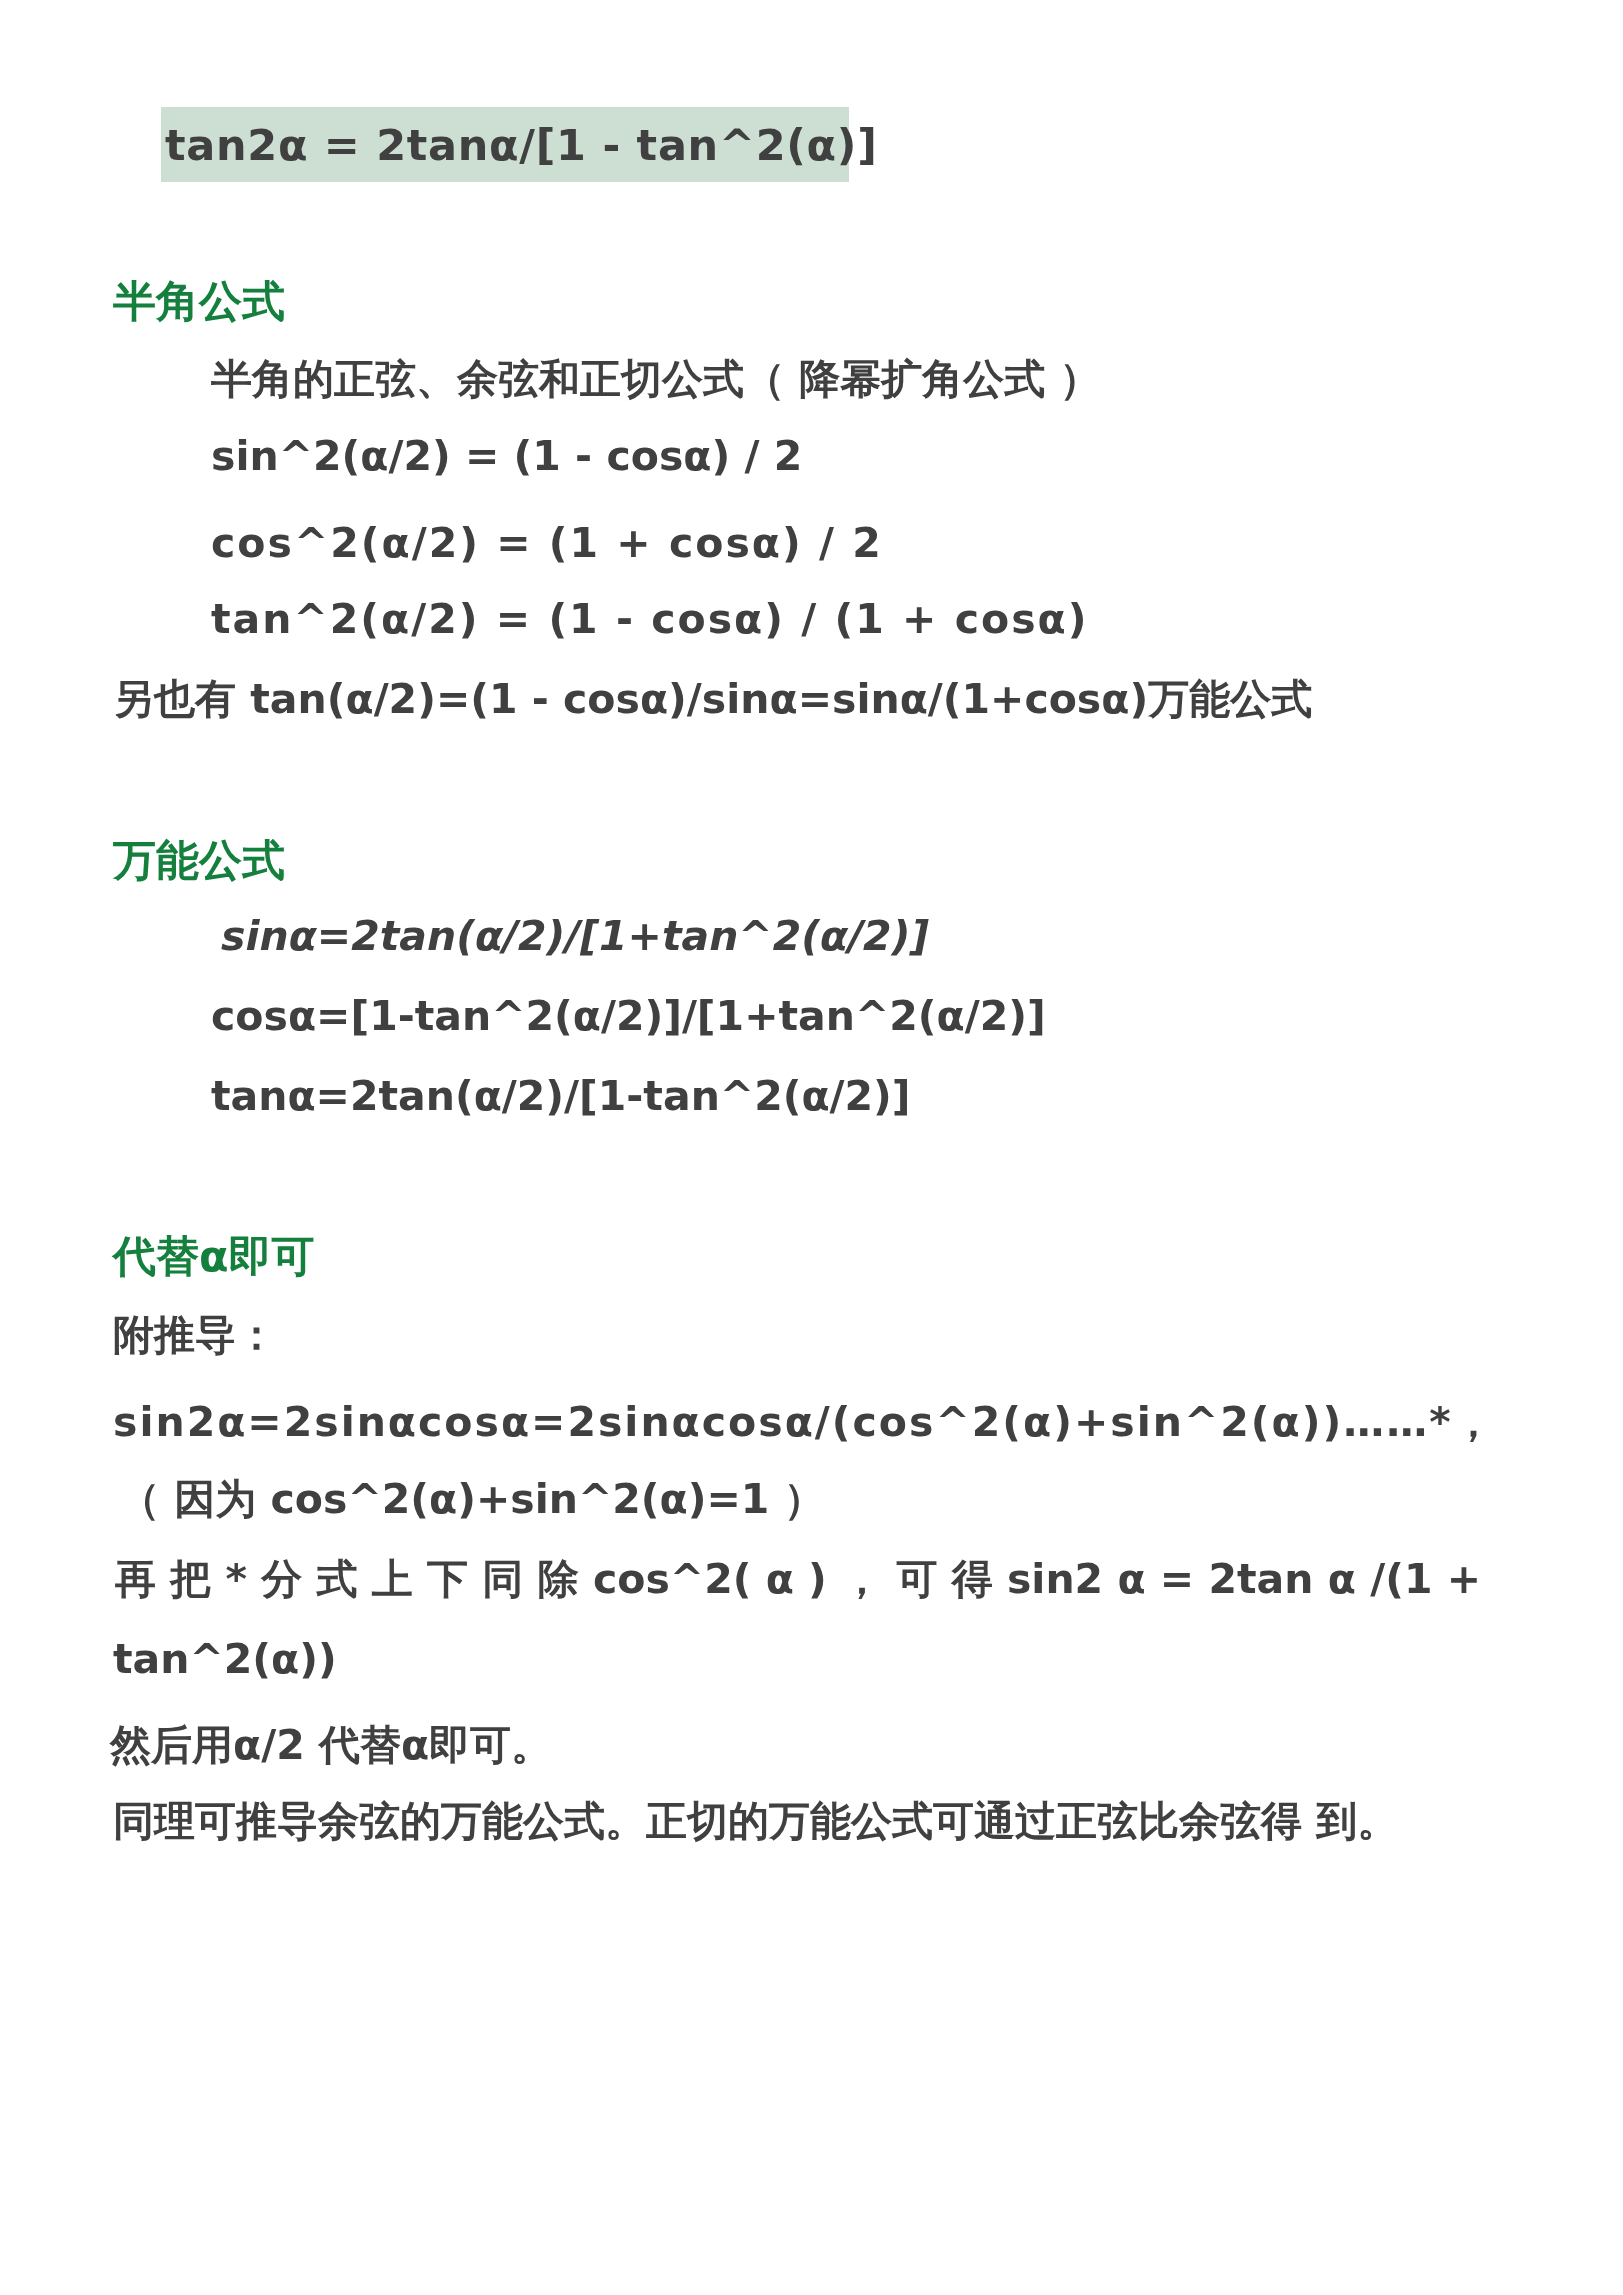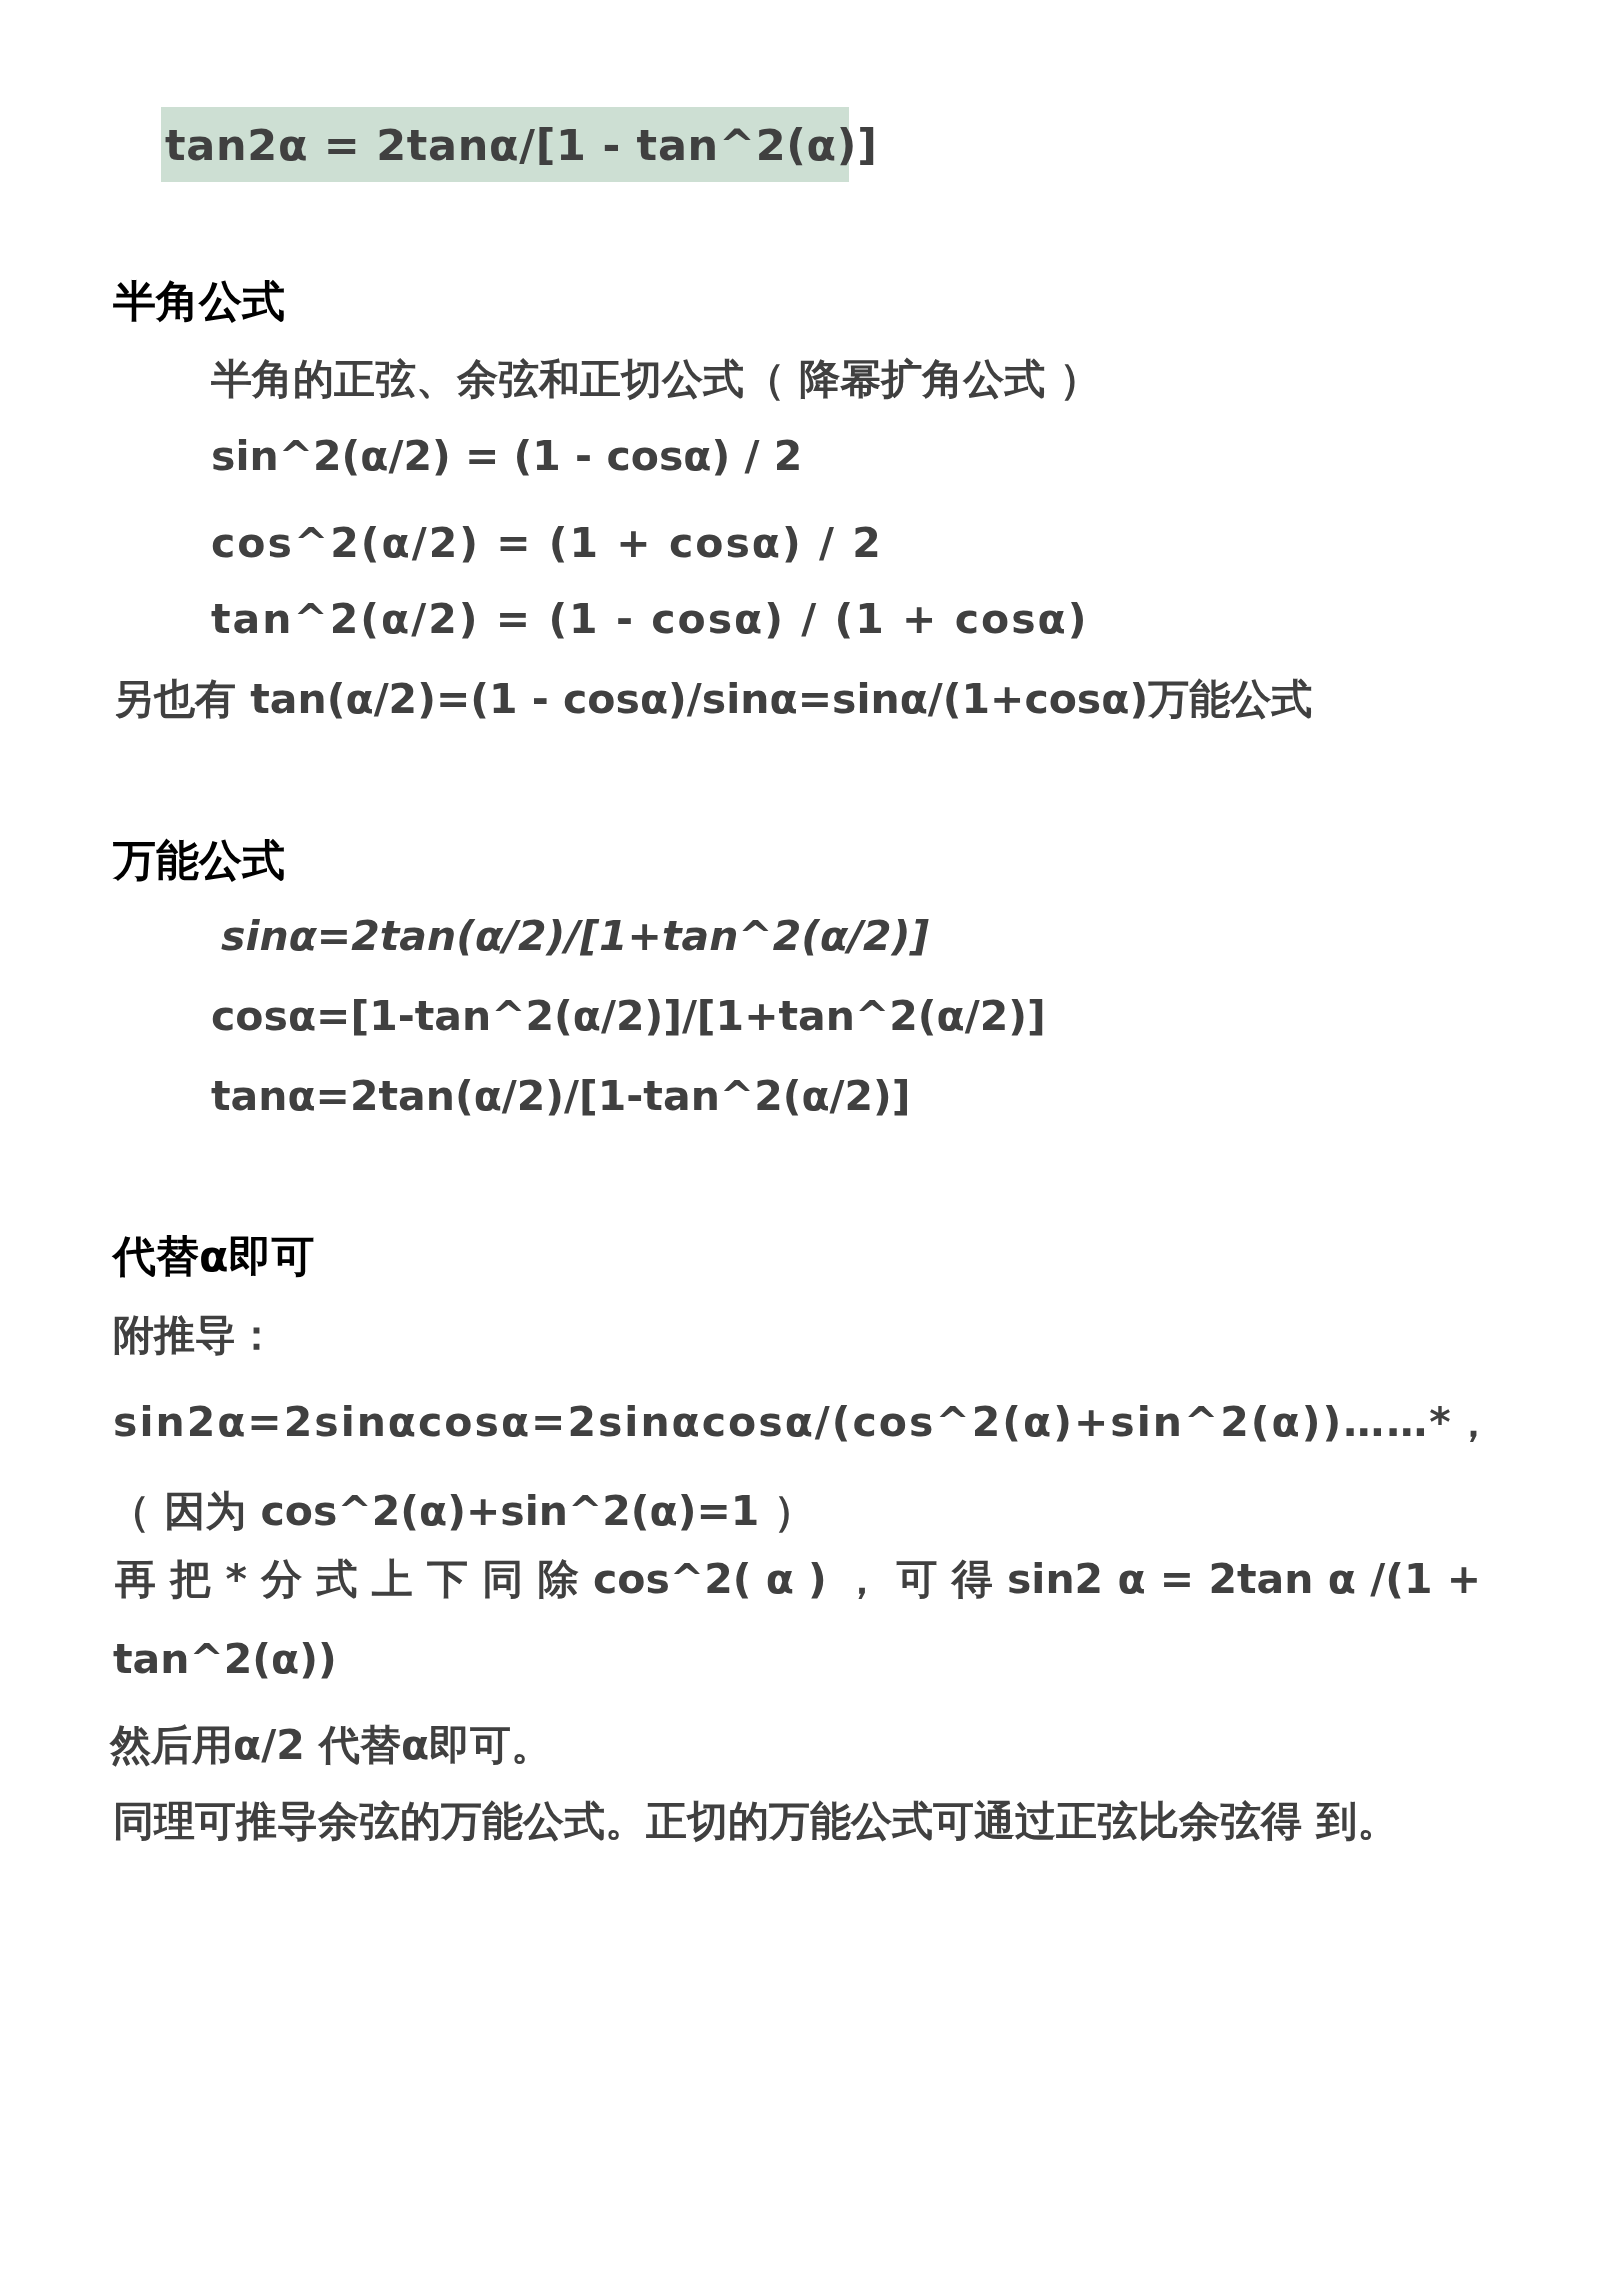--- a/index.html
+++ b/index.html
@@ -17,21 +17,21 @@
       color: #404040;
     }
     .line {
       position: absolute;
       white-space: nowrap;
       font-size: 41px;
       line-height: 1;
       letter-spacing: 0px;
     }
     .heading {
-      color: #000000;
+      color: #15803d;
       font-size: 43px;
     }
     .highlight {
       position: absolute;
       left: 161px;
       top: 107px;
       width: 688px;
       height: 75px;
       background: #cddfd3;
     }
@@ -60,18 +60,18 @@
 <div class="line" style="left:113px; top:679px;">另也有 tan(α/2)=(1 -  cosα)/sinα=sinα/(1+cosα)万能公式</div>
 
 <div class="line heading" style="left:113px; top:839px;">万能公式</div>
 <div class="line" style="left:221px; top:916px;font-style:italic;">sinα=2tan(α/2)/[1+tan^2(α/2)]</div>
 <div class="line" style="left:211px; top:996px;">cosα=[1-tan^2(α/2)]/[1+tan^2(α/2)]</div>
 <div class="line" style="left:211px; top:1076px;">tanα=2tan(α/2)/[1-tan^2(α/2)]</div>
 
 <div class="line heading" style="left:113px; top:1235px;">代替α即可</div>
 <div class="line" style="left:113px; top:1315px;">附推导：</div>
 <div class="line wide" style="left:113px; top:1402px;">sin2α=2sinαcosα=2sinαcosα/(cos^2(α)+sin^2(α))……*，</div>
-<div class="line" style="left:109px; top:1479px;margin-top:12px;">（ 因为 cos^2(α)+sin^2(α)=1 ）</div>
+<div class="line" style="left:119px; top:1479px;">（ 因为 cos^2(α)+sin^2(α)=1 ）</div>
 <div class="line" style="left:115px; top:1559px;">再 把 * 分 式 上 下 同 除 cos^2( α ) ， 可 得 sin2 α  =  2tan α /(1  +</div>
 <div class="line" style="left:113px; top:1639px;">tan^2(α))</div>
 <div class="line" style="left:110px; top:1725px;">然后用α/2 代替α即可。</div>
 <div class="line" style="left:113px; top:1801px;">同理可推导余弦的万能公式。正切的万能公式可通过正弦比余弦得  到。</div>
 
 
 </body></html>

